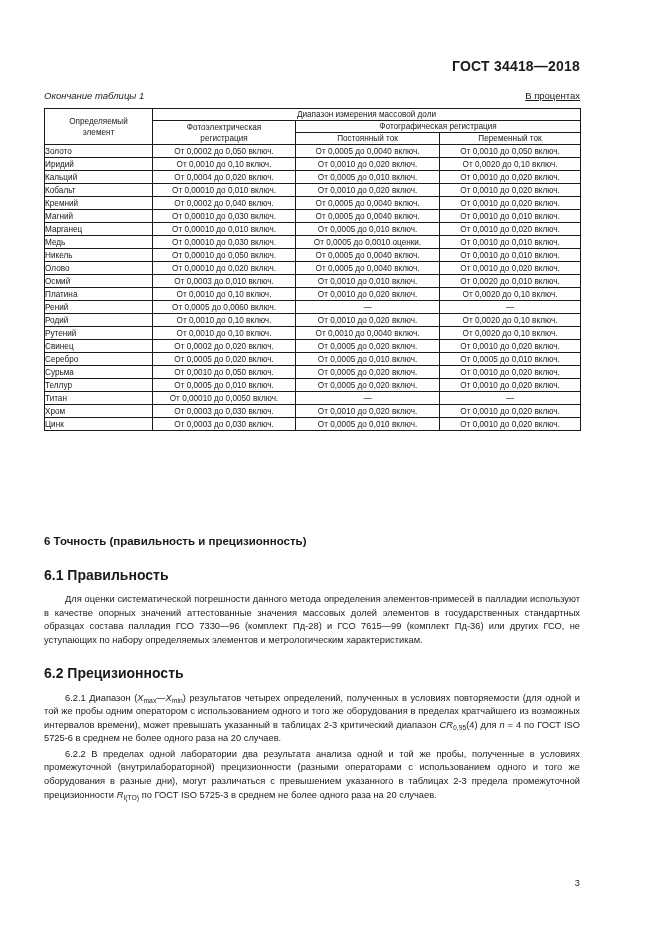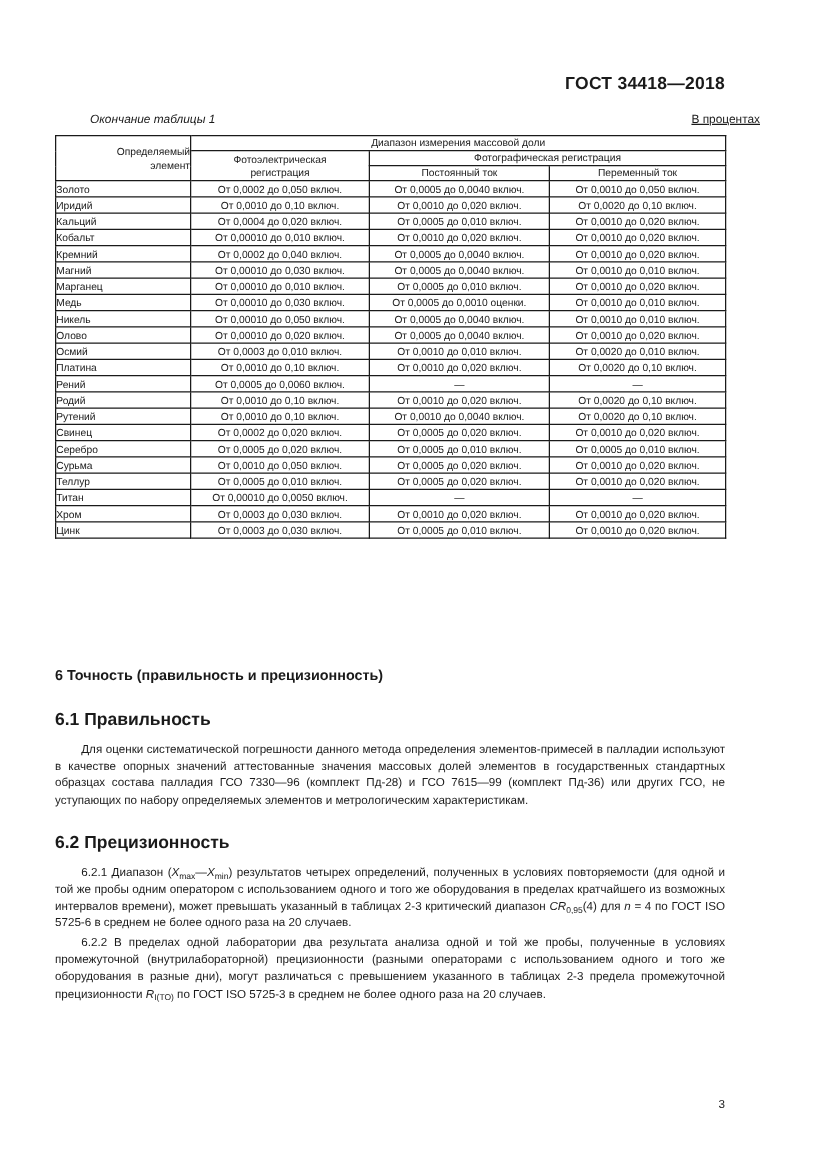--- a/index.html
+++ b/index.html
@@ -33,21 +33,20 @@
   }
   .caption-row {
     position: absolute;
     left: 44px;
     top: 90px;
     width: 536px;
     display: flex;
     justify-content: space-between;
     align-items: flex-end;
     font-size: 9.5px;
-    margin-left: 28px;
   }
   .caption-left {
     font-style: italic;
   }
   .caption-right {
     font-style: normal;
     text-decoration: underline;
   }
   table.main-table {
     position: absolute;
@@ -64,21 +63,21 @@
     font-weight: normal;
     padding: 0;
     vertical-align: middle;
     line-height: 1.35;
   }
   th.hdr {
     text-align: center;
     padding: 3px 2px;
   }
   th.hdr-elem {
-    text-align: right;
+    text-align: center;
     padding: 2px 4px;
   }
   td.elem-cell {
     text-align: left;
     padding: 2.5px 0 2.5px 7px;
     height: 12px;
   }
   td.val-cell {
     text-align: center;
     padding: 2.5px 2px;

